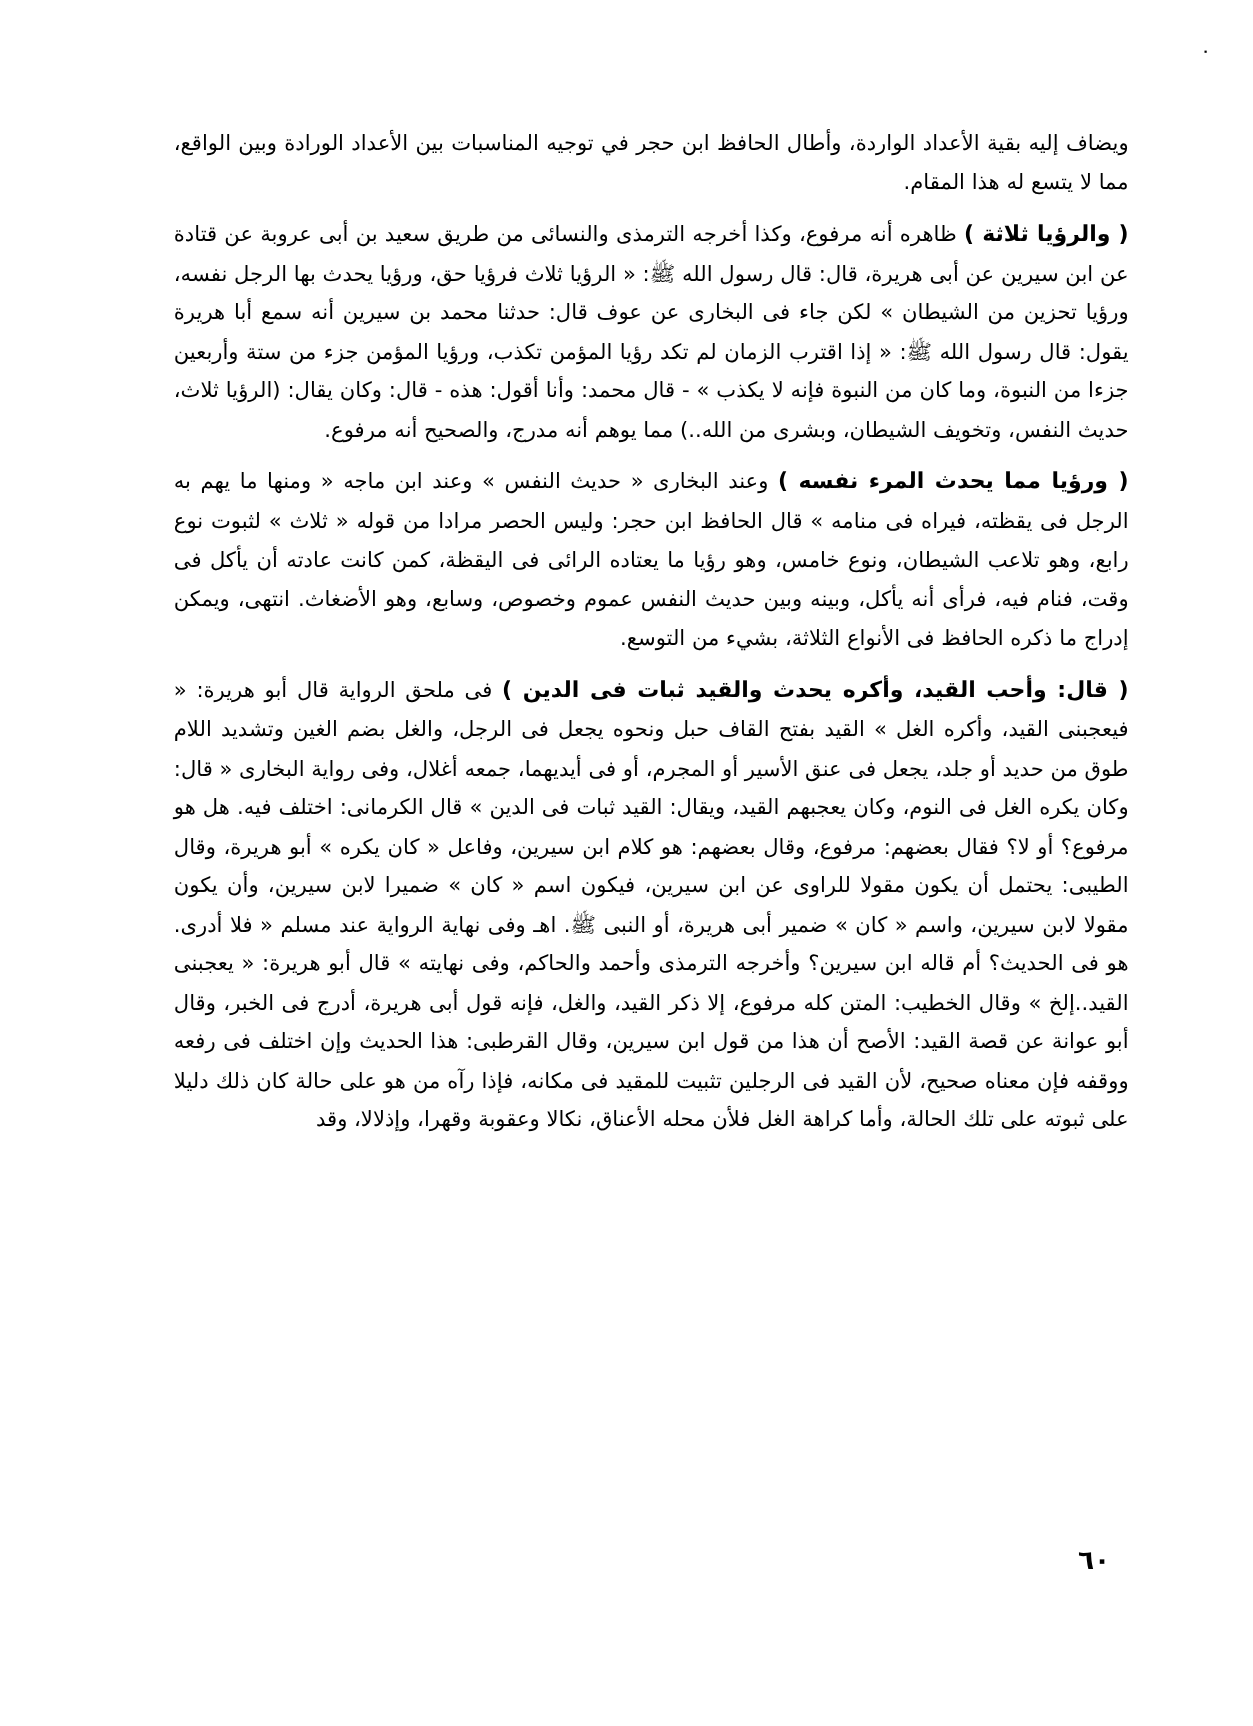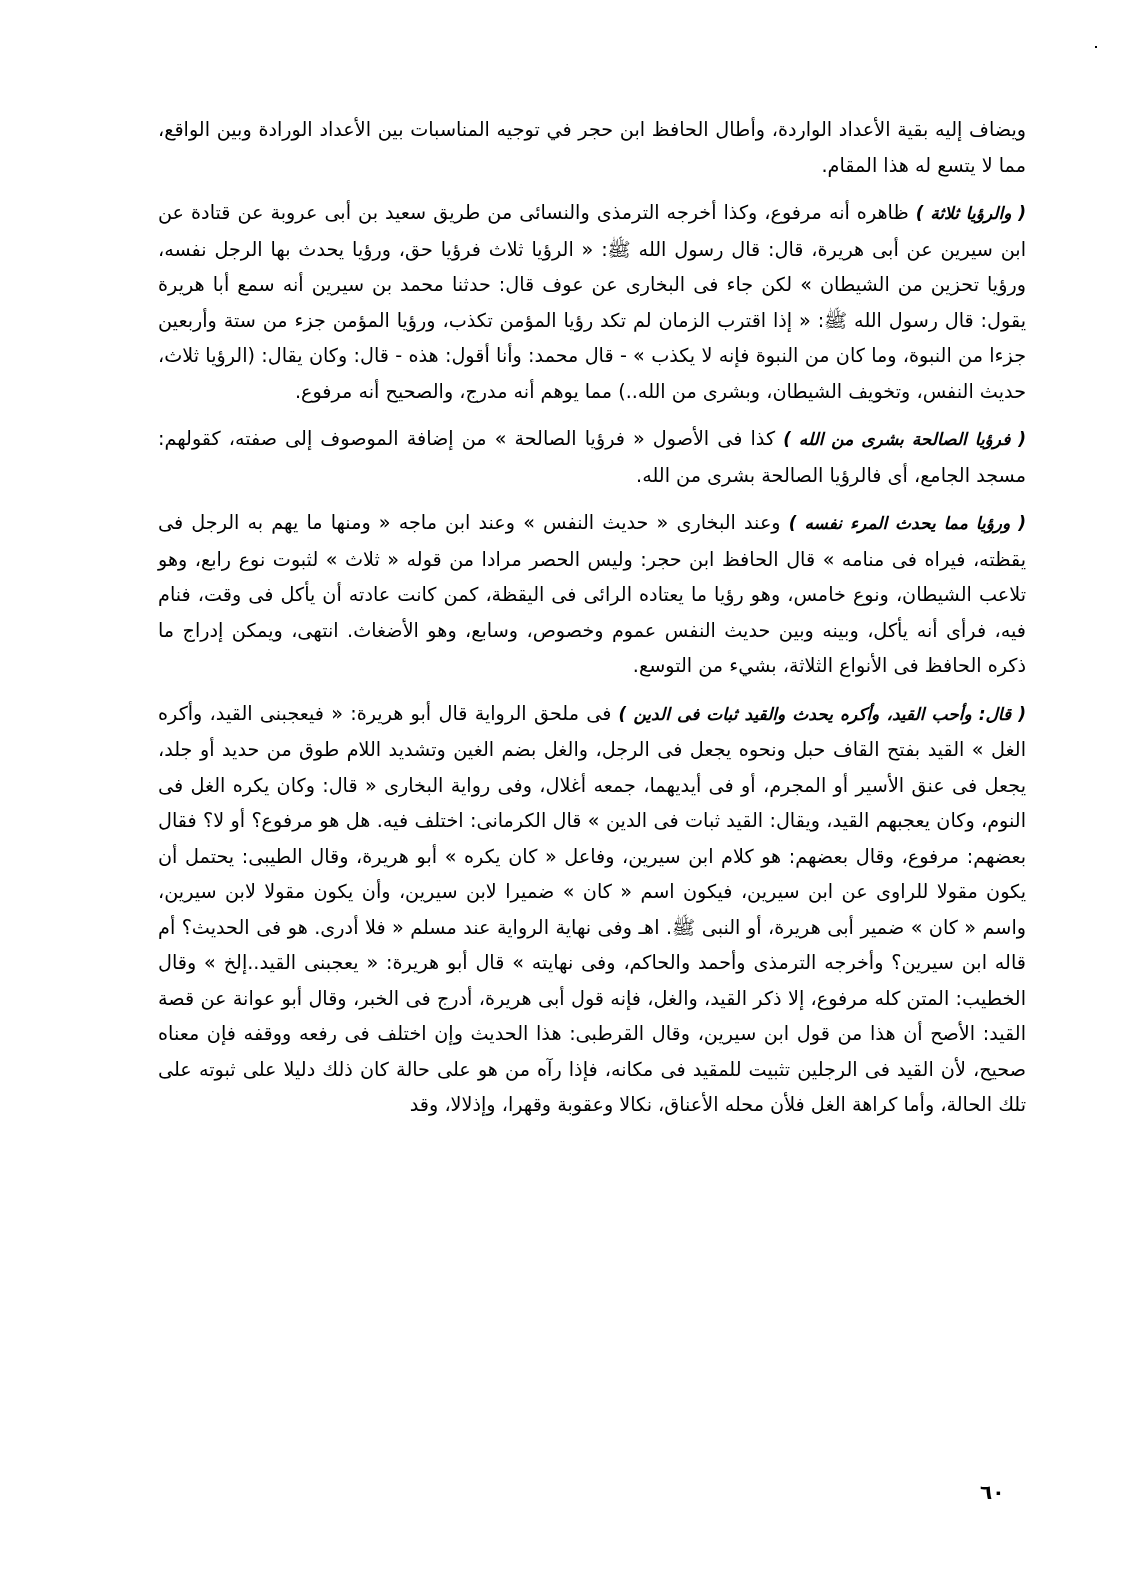--- a/index.html
+++ b/index.html
@@ -26,29 +26,28 @@
     }
     .para {
       margin: 0;
       font-size: 19.2px;
       line-height: 35.5px;
     }
     .para + .para { margin-top: 7px; }
     .para.gap-lg { margin-top: 12px; }
     .head {
       font-weight: bold;
-      font-size: 17px;
-      font-style: italic;
+      font-size: 20px;
     }
     .body-text { font-weight: normal; }
     .page-number {
       position: absolute;
       left: 980px;
-      top: 1480px;
-      font-size: 20px;
+      top: 1404px;
+      font-size: 24px;
       font-weight: bold;
       direction: rtl;
     }
     .scan-speck {
       position: absolute;
       left: 1095px;
       top: 46px;
       width: 2px;
       height: 2px;
       background: #000;
@@ -63,24 +62,20 @@
 
   <p class="para">
     <span class="body-text">ويضاف إليه بقية الأعداد الواردة، وأطال الحافظ ابن حجر في توجيه المناسبات بين الأعداد الورادة وبين الواقع، مما لا يتسع له هذا المقام.</span>
   </p>
 
   <p class="para gap-lg">
     <span class="head">( والرؤيا ثلاثة )</span>
     <span class="body-text">ظاهره أنه مرفوع، وكذا أخرجه الترمذى والنسائى من طريق سعيد بن أبى عروبة عن قتادة عن ابن سيرين عن أبى هريرة، قال: قال رسول الله ﷺ: « الرؤيا ثلاث فرؤيا حق، ورؤيا يحدث بها الرجل نفسه، ورؤيا تحزين من الشيطان » لكن جاء فى البخارى عن عوف قال: حدثنا محمد بن سيرين أنه سمع أبا هريرة يقول: قال رسول الله ﷺ: « إذا اقترب الزمان لم تكد رؤيا المؤمن تكذب، ورؤيا المؤمن جزء من ستة وأربعين جزءا من النبوة، وما كان من النبوة فإنه لا يكذب » - قال محمد: وأنا أقول: هذه - قال: وكان يقال: (الرؤيا ثلاث، حديث النفس، وتخويف الشيطان، وبشرى من الله..) مما يوهم أنه مدرج، والصحيح أنه مرفوع.</span>
   </p>
 
-  <p class="para gap-lg">
-    <span class="head">( فرؤيا الصالحة بشرى من الله )</span>
-    <span class="body-text">كذا فى الأصول « فرؤيا الصالحة » من إضافة الموصوف إلى صفته، كقولهم: مسجد الجامع، أى فالرؤيا الصالحة بشرى من الله.</span>
-  </p>
 
 
   <p class="para gap-lg">
     <span class="head">( ورؤيا مما يحدث المرء نفسه )</span>
     <span class="body-text">وعند البخارى « حديث النفس » وعند ابن ماجه « ومنها ما يهم به الرجل فى يقظته، فيراه فى منامه » قال الحافظ ابن حجر: وليس الحصر مرادا من قوله « ثلاث » لثبوت نوع رابع، وهو تلاعب الشيطان، ونوع خامس، وهو رؤيا ما يعتاده الرائى فى اليقظة، كمن كانت عادته أن يأكل فى وقت، فنام فيه، فرأى أنه يأكل، وبينه وبين حديث النفس عموم وخصوص، وسابع، وهو الأضغاث. انتهى، ويمكن إدراج ما ذكره الحافظ فى الأنواع الثلاثة، بشيء من التوسع.</span>
   </p>
 
   <p class="para gap-lg">
     <span class="head">( قال: وأحب القيد، وأكره يحدث والقيد ثبات فى الدين )</span>
     <span class="body-text">فى ملحق الرواية قال أبو هريرة: « فيعجبنى القيد، وأكره الغل » القيد بفتح القاف حبل ونحوه يجعل فى الرجل، والغل بضم الغين وتشديد اللام طوق من حديد أو جلد، يجعل فى عنق الأسير أو المجرم، أو فى أيديهما، جمعه أغلال، وفى رواية البخارى « قال: وكان يكره الغل فى النوم، وكان يعجبهم القيد، ويقال: القيد ثبات فى الدين » قال الكرمانى: اختلف فيه. هل هو مرفوع؟ أو لا؟ فقال بعضهم: مرفوع، وقال بعضهم: هو كلام ابن سيرين، وفاعل « كان يكره » أبو هريرة، وقال الطيبى: يحتمل أن يكون مقولا للراوى عن ابن سيرين، فيكون اسم « كان » ضميرا لابن سيرين، وأن يكون مقولا لابن سيرين، واسم « كان » ضمير أبى هريرة، أو النبى ﷺ. اهـ وفى نهاية الرواية عند مسلم « فلا أدرى. هو فى الحديث؟ أم قاله ابن سيرين؟ وأخرجه الترمذى وأحمد والحاكم، وفى نهايته » قال أبو هريرة: « يعجبنى القيد..إلخ » وقال الخطيب: المتن كله مرفوع، إلا ذكر القيد، والغل، فإنه قول أبى هريرة، أدرج فى الخبر، وقال أبو عوانة عن قصة القيد: الأصح أن هذا من قول ابن سيرين، وقال القرطبى: هذا الحديث وإن اختلف فى رفعه ووقفه فإن معناه صحيح، لأن القيد فى الرجلين تثبيت للمقيد فى مكانه، فإذا رآه من هو على حالة كان ذلك دليلا على ثبوته على تلك الحالة، وأما كراهة الغل فلأن محله الأعناق، نكالا وعقوبة وقهرا، وإذلالا، وقد</span>

